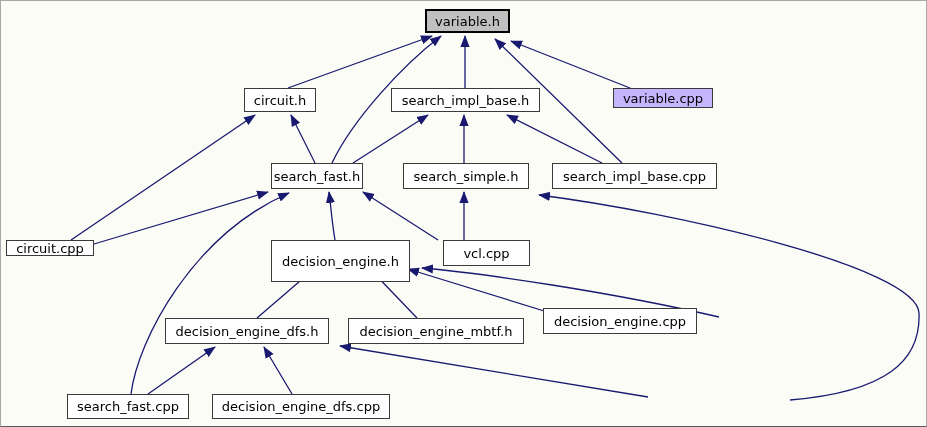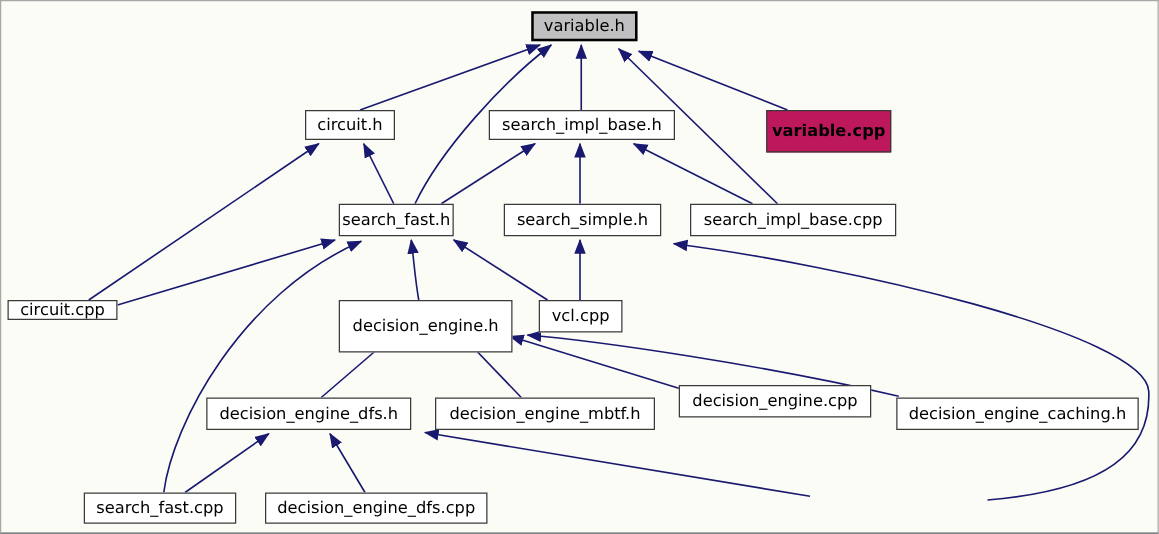--- a/index.html
+++ b/index.html
@@ -82,52 +82,49 @@
     </svg>
     <div class="node root" style="left: 424px; top: 8px; width: 85px; height: 24px; background: rgb(192, 192, 192);">
       <span class="node-label">variable.h</span>
     </div>
     <div class="node" style="left: 243px; top: 87px; width: 72px; height: 24px; background: rgb(255, 255, 255);">
       <span class="node-label">circuit.h</span>
     </div>
     <div class="node" style="left: 390px; top: 87px; width: 149px; height: 24px; background: rgb(255, 255, 255);">
       <span class="node-label">search_impl_base.h</span>
     </div>
-    <div class="node" style="left: 612px; top: 87px; width: 100px; height: 34px; background: #be185d; font-weight: bold;">
+    <div class="node" style="left: 612px; top: 87px; width: 100px; height: 20px; background: #c4b5fd;">
       <span class="node-label">variable.cpp</span>
     </div>
     <div class="node" style="left: 270px; top: 162px; width: 92px; height: 26px; background: rgb(255, 255, 255);">
       <span class="node-label">search_fast.h</span>
     </div>
     <div class="node" style="left: 402px; top: 162px; width: 126px; height: 26px; background: rgb(255, 255, 255);">
       <span class="node-label">search_simple.h</span>
     </div>
     <div class="node" style="left: 551px; top: 162px; width: 165px; height: 26px; background: rgb(255, 255, 255);">
       <span class="node-label">search_impl_base.cpp</span>
     </div>
     <div class="node" style="left: 5px; top: 239px; width: 88px; height: 16px; background: rgb(255, 255, 255);">
       <span class="node-label">circuit.cpp</span>
     </div>
     <div class="node" style="left: 270px; top: 239px; width: 139px; height: 42px; background: rgb(255, 255, 255);">
       <span class="node-label">decision_engine.h</span>
     </div>
-    <div class="node" style="left: 430px; top: 239px; width: 67px; height: 26px; background: rgb(255, 255, 255);">
+    <div class="node" style="left: 442px; top: 239px; width: 87px; height: 26px; background: rgb(255, 255, 255);">
       <span class="node-label">vcl.cpp</span>
     </div>
     <div class="node" style="left: 164px; top: 317px; width: 164px; height: 26px; background: rgb(255, 255, 255);">
       <span class="node-label">decision_engine_dfs.h</span>
     </div>
     <div class="node" style="left: 347px; top: 317px; width: 176px; height: 26px; background: rgb(255, 255, 255); align-items: center;">
       <span class="node-label">decision_engine_mbtf.h</span>
     </div>
     <div class="node" style="left: 542px; top: 307px; width: 154px; height: 26px; background: rgb(255, 255, 255);">
       <span class="node-label">decision_engine.cpp</span>
     </div>
-    <div class="node" style="left: 716px; top: 317px; width: 194px; height: 26px; background: rgb(255, 255, 255);">
-      <span class="node-label">decision_engine_caching.h</span>
-    </div>
     <div class="node" style="left: 66px; top: 393px; width: 122px; height: 25px; background: rgb(255, 255, 255);">
       <span class="node-label">search_fast.cpp</span>
     </div>
     <div class="node" style="left: 211px; top: 393px; width: 178px; height: 25px; background: rgb(255, 255, 255);">
       <span class="node-label">decision_engine_dfs.cpp</span>
     </div>
   </div>
 
 </body></html>

